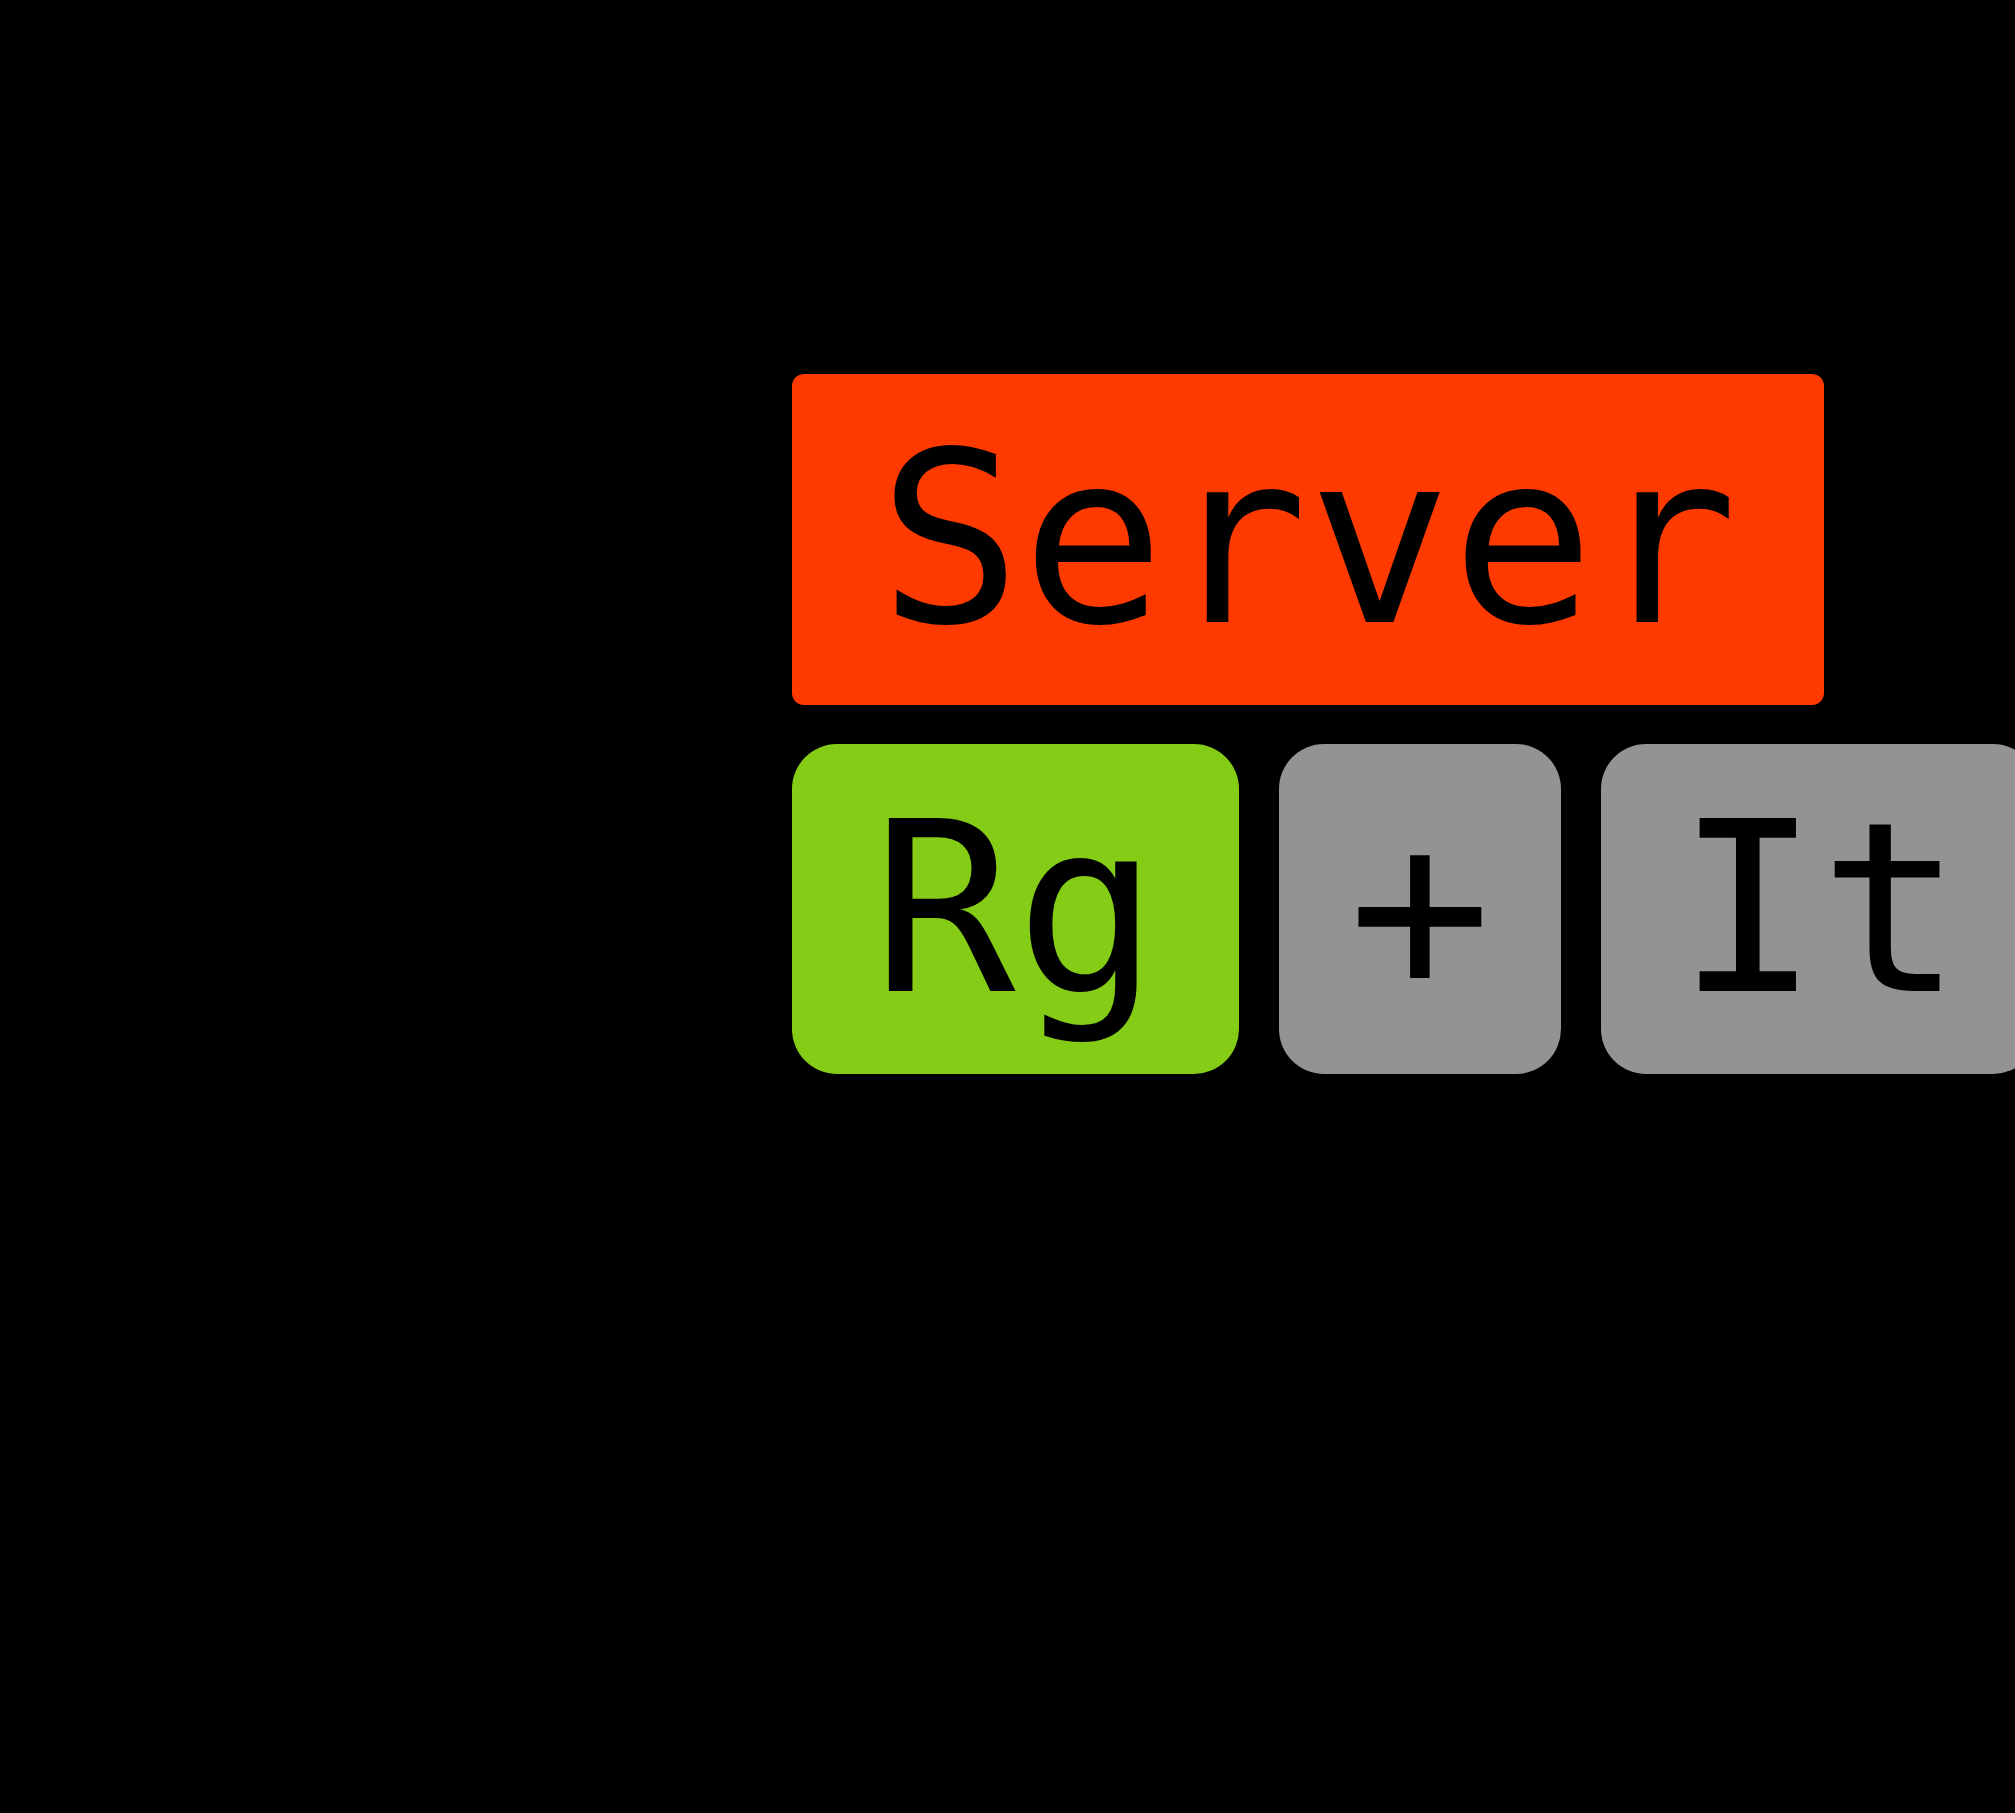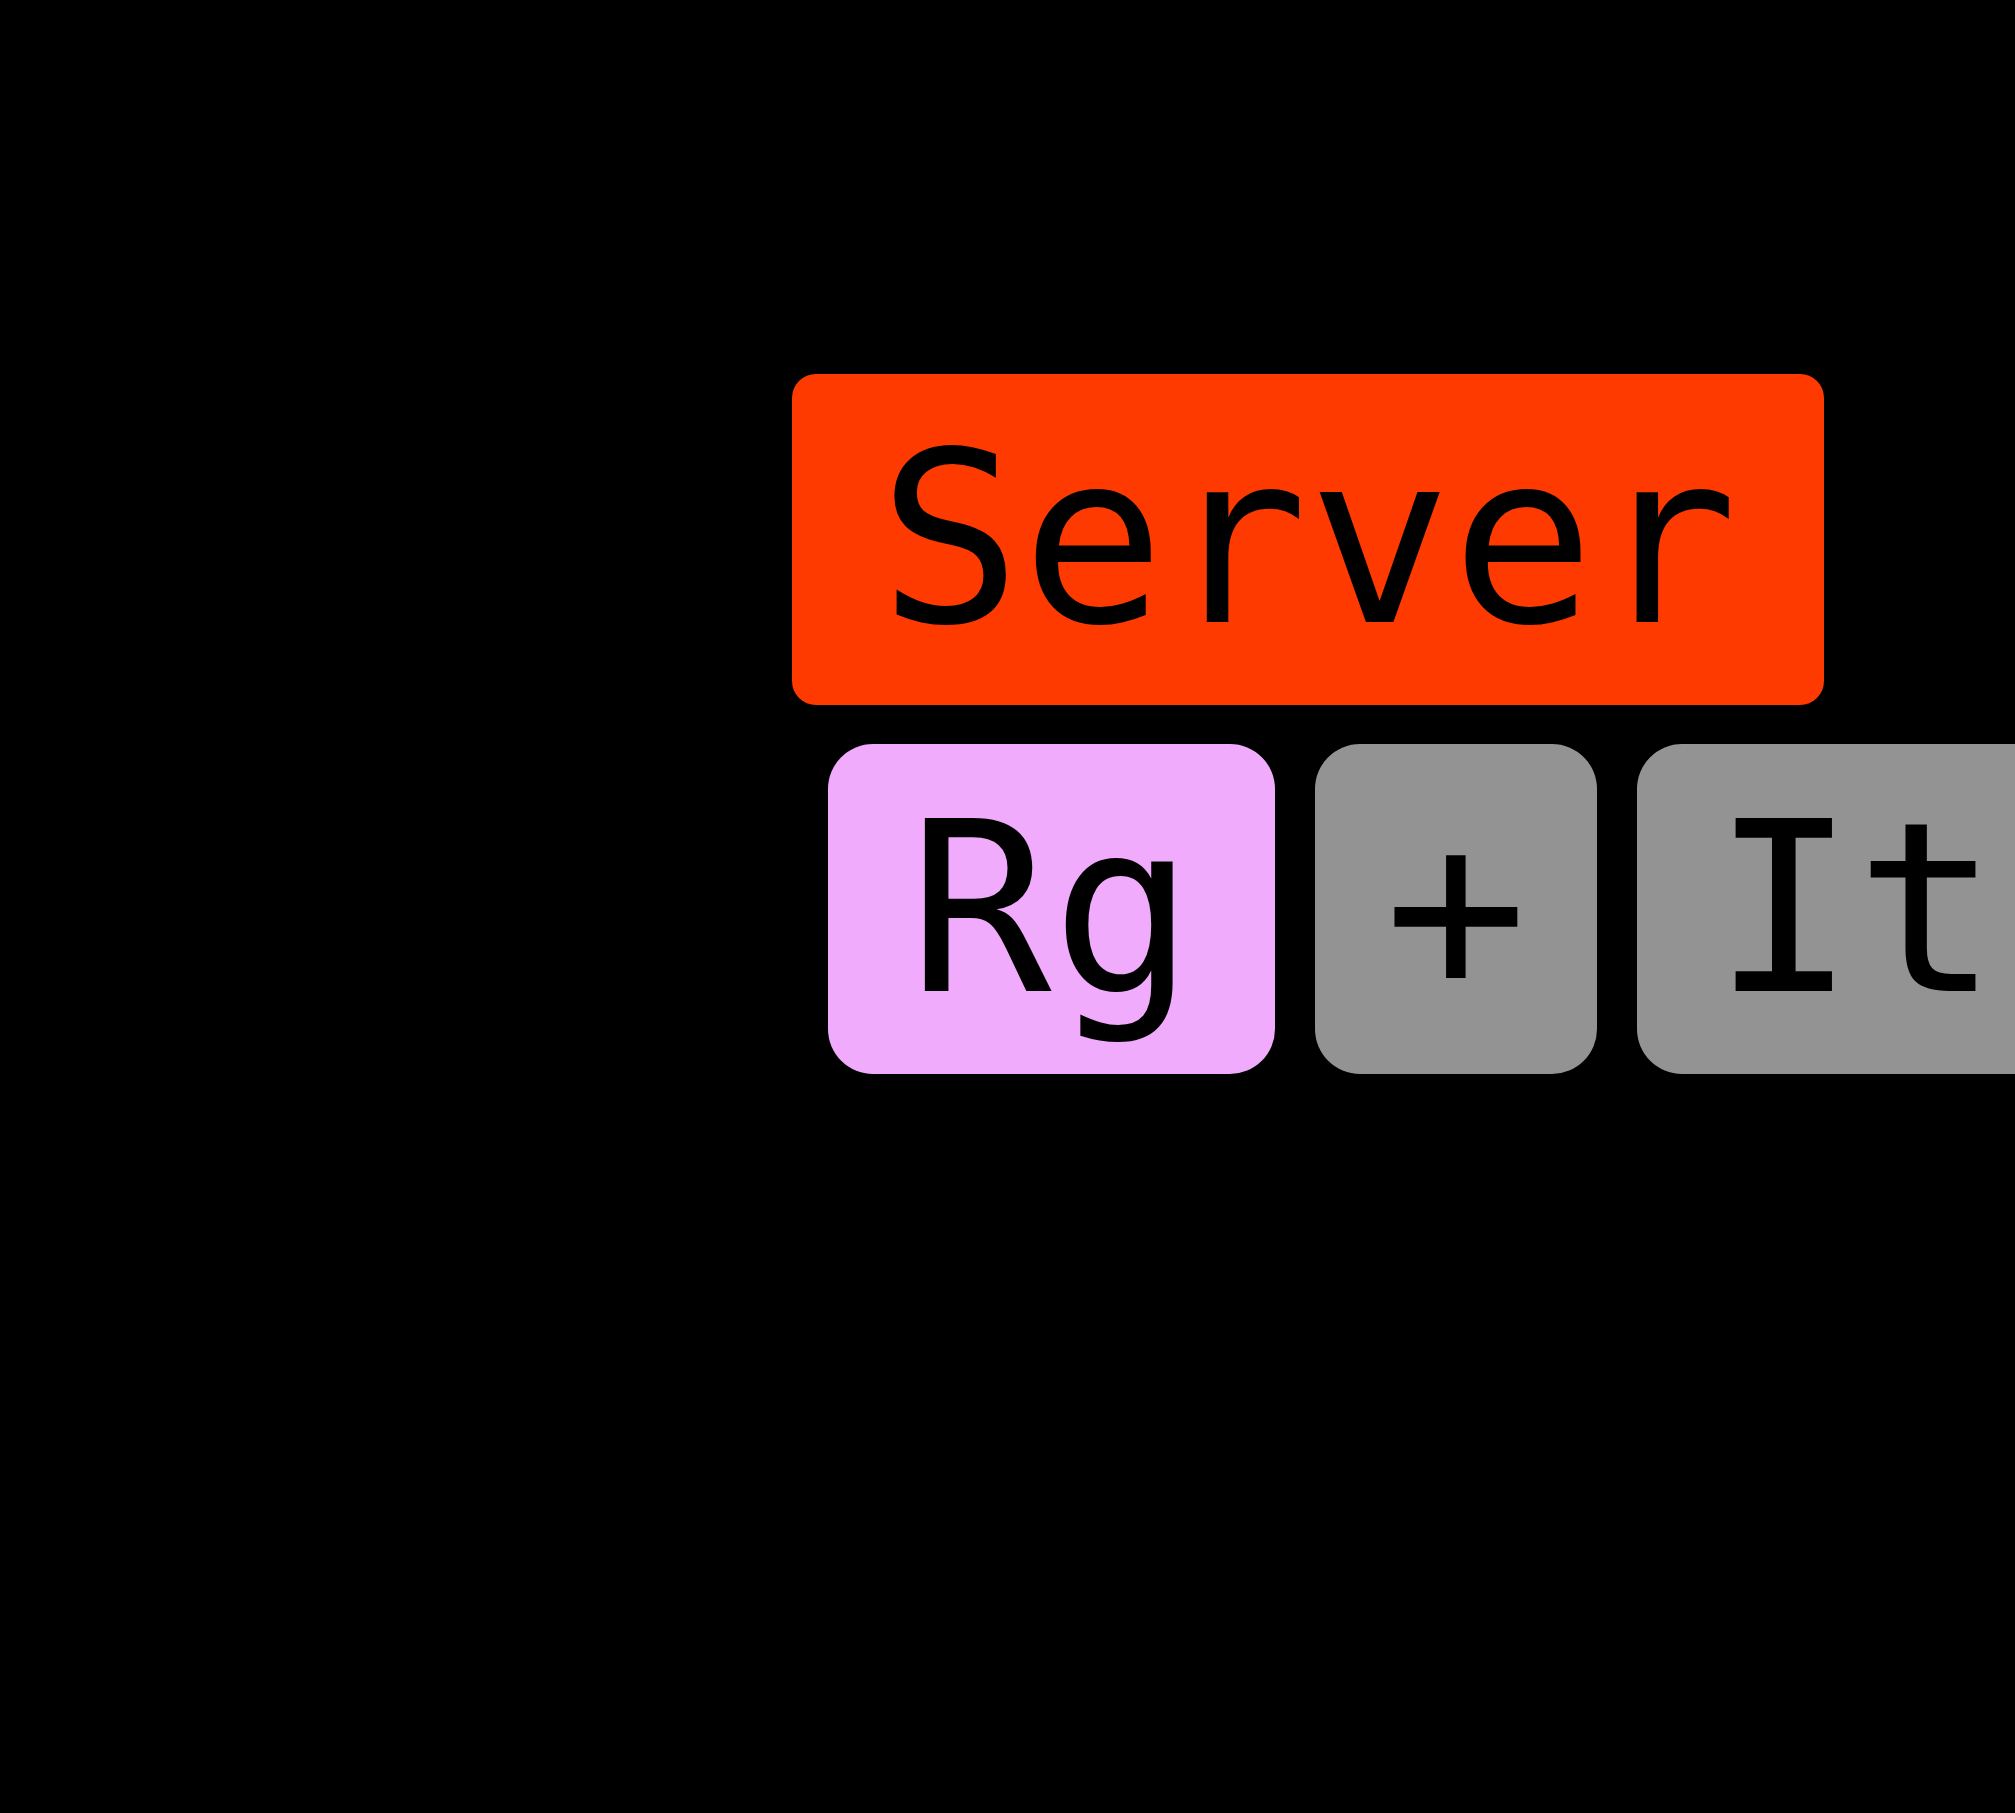--- a/index.html
+++ b/index.html
@@ -22,21 +22,21 @@
     display: flex;
     flex-direction: column;
     align-items: flex-start;
     gap: 39px;
   }
   .badge {
     display: flex;
     align-items: center;
     justify-content: center;
     box-sizing: border-box;
-    border-radius: 24px;
+    border-radius: 12px;
     color: #000000;
     font-size: 238px;
     line-height: 1;
     white-space: nowrap;
   }
   .badge-server {
     width: 1032px;
     height: 331px;
     background: #FF3A00;
   }
@@ -67,21 +67,21 @@
 
 <div class="canvas" style="background: rgb(0, 0, 0);">
   <div class="stack">
 
     <div class="badge badge-server" style="background: rgb(255, 58, 0);">
       <span class="badge-text">Server</span>
     </div>
 
 
     <div class="keys-row">
-      <div class="badge badge-key badge-rg" style="background: #f0abfc; margin-left: 36px;">
+      <div class="badge badge-key badge-rg" style="background: #84cc16;">
         <span class="badge-text">Rg</span>
       </div>
 
       <div class="badge badge-key badge-plus" style="background: rgb(147, 147, 147);">
         <span class="badge-text">+</span>
       </div>
 
       <div class="badge badge-key badge-it" style="background: rgb(147, 147, 147);">
         <span class="badge-text">It</span>
       </div>

